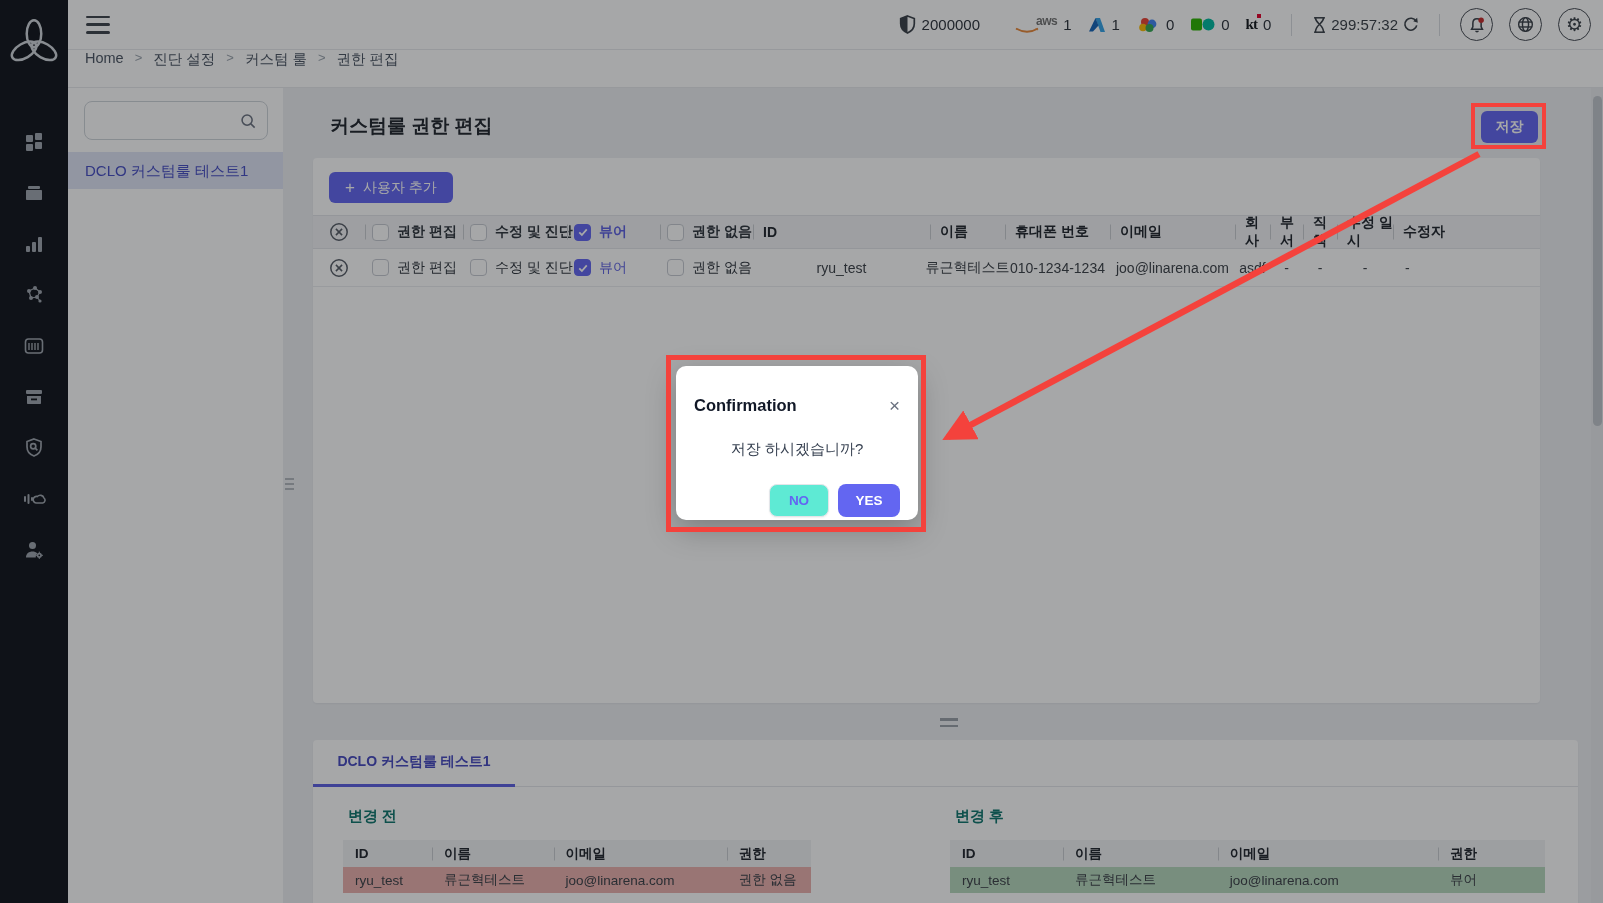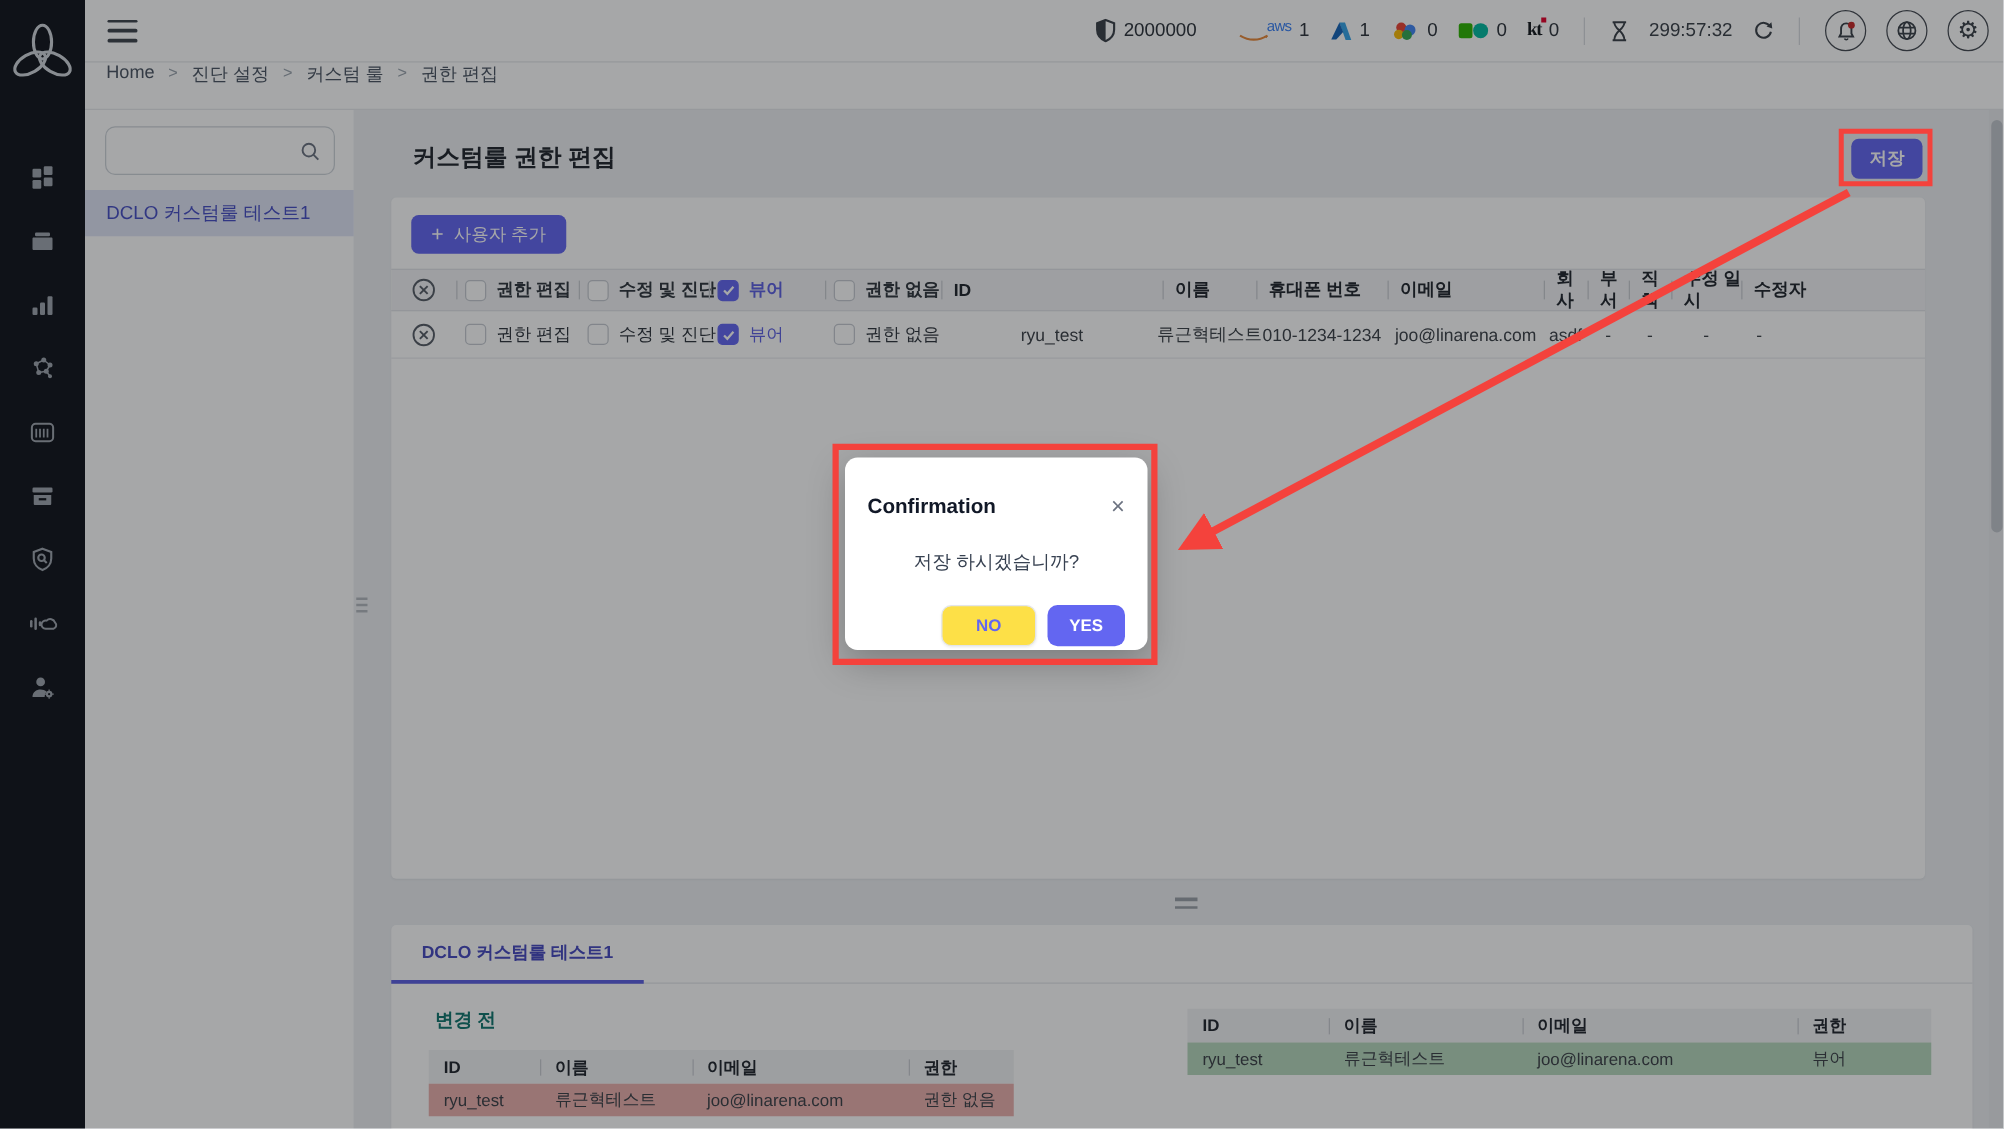--- a/index.html
+++ b/index.html
@@ -13,25 +13,25 @@
   .side-nav { margin-top:58px; display:flex; flex-direction:column; align-items:center; gap:27px; }
   .side-ic { width:24px; height:24px; display:flex; align-items:center; justify-content:center; cursor:pointer; opacity:.85; }
 
   
   .header { position:absolute; left:68px; top:0; right:0; height:50px; background:#ffffff; border-bottom:1px solid #e7e9ec; display:flex; align-items:center; z-index:5; }
   .hamburger { margin-left:18px; width:24px; height:18px; display:flex; flex-direction:column; justify-content:space-between; cursor:pointer; }
   .hamburger i { display:block; height:2.6px; background:#3f444c; border-radius:2px; }
   .header-right { margin-left:auto; display:flex; align-items:center; gap:16px; padding-right:12px; }
   .counter { display:flex; align-items:center; gap:6px; font-size:15px; color:#2d333b; }
   .hdr-div { width:1px; height:22px; background:#d8dbdf; margin:0 4px; }
-  .timer { display:flex; align-items:center; gap:16px; font-size:15px; color:#3a4048; }
+  .timer { display:flex; align-items:center; gap:4px; font-size:15px; color:#3a4048; }
   .circle-btn { width:33px; height:33px; border:1.6px solid #454a52; border-radius:50%; display:flex; align-items:center; justify-content:center; cursor:pointer; position:relative; }
   .gear-glyph { font-size:19px; color:#3a4048; line-height:1; }
   .aws-wrap { display:flex; flex-direction:column; align-items:center; line-height:1; }
-  .aws-txt { font-size:12px; font-weight:400; color:#3b82f6; letter-spacing:-.5px;margin-left:40px; }
+  .aws-txt { font-size:12px; font-weight:700; color:#737373; letter-spacing:-.5px;margin-left:40px; }
   .kt-txt { font-size:15px; font-weight:700; color:#14181d; letter-spacing:-1px; position:relative;font-family:Liberation Serif, serif; }
   .kt-txt .kt-red { position:absolute; right:-4px; top:-2px; width:4px; height:4px; background:#e4002b; }
 
   
   .breadcrumb { position:absolute; left:68px; top:50px; right:0; height:38px; background:#ffffff; border-bottom:1px solid #e7e9ec; display:flex; align-items:flex-start; padding-left:17px; font-size:14.5px; color:#4b5563; z-index:4; }
   .crumb { cursor:pointer; }
   .crumb-sep { margin:0 11px; color:#9aa3ad; font-size:13px; }
 
   
   .left-panel { position:absolute; left:68px; top:88px; width:215px; bottom:0; background:#ffffff; z-index:3; }
@@ -101,21 +101,21 @@
   .scroll-thumb { position:absolute; left:1.5px; top:8px; width:9px; height:330px; background:#c2c6cc; border-radius:5px; }
 
   
   .dim { position:absolute; inset:0; background:rgba(13,15,20,.37); z-index:60; }
   .modal { position:absolute; left:676px; top:366px; width:242px; height:154px; background:#fff; border-radius:10px; box-shadow:0 10px 30px rgba(0,0,0,.25); z-index:90; padding:30px 18px 0 18px; }
   .modal-head { display:flex; align-items:flex-start; }
   .modal-title { font-size:16.5px; font-weight:700; color:#111827; }
   .modal-close { margin-left:auto; font-size:19px; color:#6b7280; cursor:pointer; line-height:1; }
   .modal-msg { margin-top:25px; text-align:center; font-size:15px; color:#374151; }
   .modal-actions { margin-top:25px; display:flex; justify-content:flex-end; gap:9px; }
-  .btn-no { width:76px; height:33px; background:#fde047; border:1px solid #e3e5e9; border-radius:8px; color:#6366f1; font-size:13.5px; font-weight:700; cursor:pointer; box-shadow:0 1px 2px rgba(0,0,0,.06); }
+  .btn-no { width:60px; height:33px; background:#5eead4; border:1px solid #e3e5e9; border-radius:8px; color:#6366f1; font-size:13.5px; font-weight:700; cursor:pointer; box-shadow:0 1px 2px rgba(0,0,0,.06); }
   .btn-yes { width:62px; height:33px; background:#6366f1; border:none; border-radius:8px; color:#fff; font-size:13.5px; font-weight:700; cursor:pointer; }
 
   .anno-save { position:absolute; left:1471px; top:103px; width:75px; height:46px; border:4px solid #f4423c; z-index:95; pointer-events:none; }
   .anno-modal { position:absolute; left:666px; top:355px; width:260px; height:177px; border:5px solid #f4423c; z-index:95; pointer-events:none; }
   .anno-arrow { position:absolute; inset:0; z-index:95; pointer-events:none; }
 </style>
 </head>
 <body>
 
 <div class="app">
@@ -482,20 +482,21 @@
             </div>
             <div class="mini-row" style="background-color: rgb(234, 176, 173);">
               <div class="mcell mc0">ryu_test</div>
               <div class="mcell mc1">류근혁테스트</div>
               <div class="mcell mc2">joo@linarena.com</div>
               <div class="mcell mc3">권한 없음</div>
             </div>
           </div>
         </div>
         <div class="diff-sec sec-after">
+          <div class="sec-title">변경 후</div>
           <div class="mini-table">
             <div class="mini-head">
               <div class="mcell mc0">ID</div>
               <div class="mcell mc1 sep">이름</div>
               <div class="mcell mc2 sep">이메일</div>
               <div class="mcell mc3 sep">권한</div>
             </div>
             <div class="mini-row" style="background-color: rgb(183, 215, 189);">
               <div class="mcell mc0">ryu_test</div>
               <div class="mcell mc1">류근혁테스트</div>

